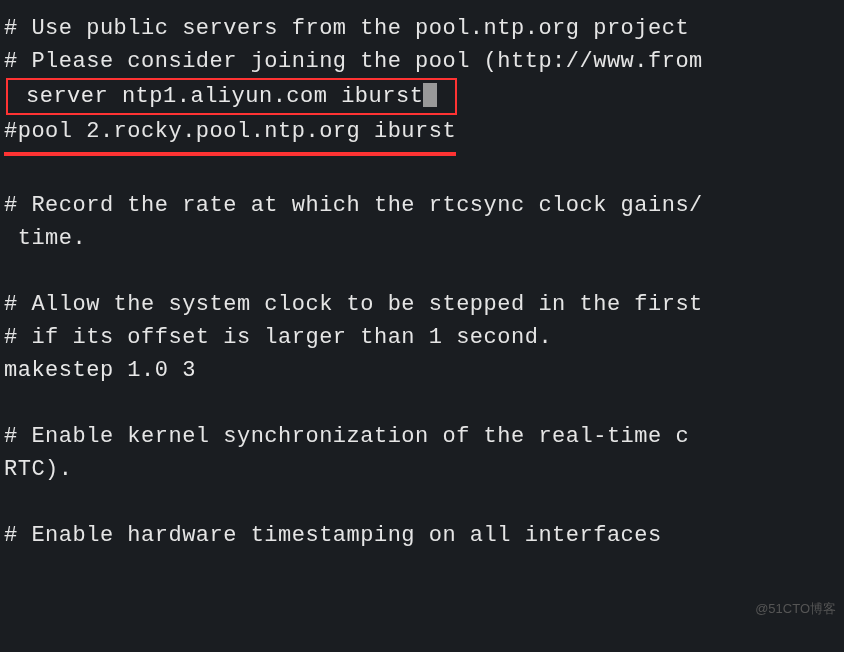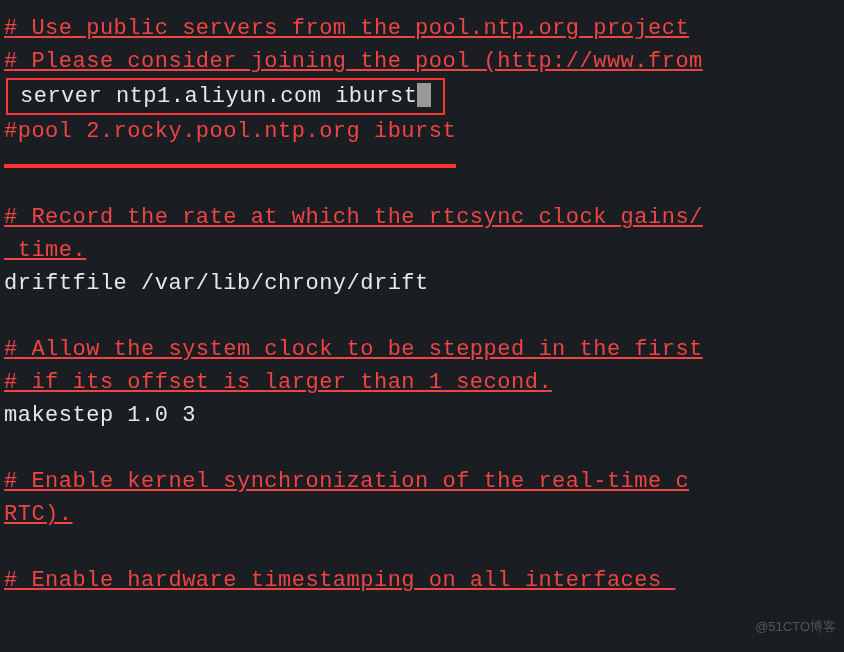--- a/index.html
+++ b/index.html
@@ -18,67 +18,65 @@
       overflow: hidden;
       padding: 12px 4px;
       letter-spacing: 0.5px;
       position: relative;
     }
     .line {
       white-space: pre;
       min-height: 33px;
     }
     .comment {
-      color: #ef4444;
-      text-decoration: underline;
+      color: #e5e5e5;
     }
     .plain {
       color: #e8e8e8;
     }
     .highlighted-box {
       display: inline-block;
       border: 2px solid #ff3333;
-      padding: 0 12px;
+      padding: 0 18px;
       margin-left: 2px;
     }
     .cursor-block {
       display: inline-block;
       background-color: #999999;
       width: 14px;
       height: 24px;
       vertical-align: text-bottom;
       margin-bottom: 2px;
     }
     .underline-red {
       border-bottom: 4px solid #ff3333;
       display: inline-block;
-      padding-bottom: 16px;
+      padding-bottom: 4px;
     }
     .watermark {
       position: absolute;
-      bottom: 16px;
+      bottom: 34px;
       right: 8px;
       color: #555555;
       font-size: 13px;
       font-family: sans-serif;
       letter-spacing: 0;
     }
   </style>
 </head>
 <body>
 
 <div>
   <div class="line comment"># Use public servers from the pool.ntp.org project</div>
   <div class="line comment"># Please consider joining the pool (http://www.from</div>
   <div class="line plain"><span class="highlighted-box"><span>server ntp1.aliyun.com iburst</span><span class="cursor-block"></span></span></div>
   <div class="line comment"><span class="underline-red">#pool 2.rocky.pool.ntp.org iburst</span></div>
   <div class="line"></div>
   <div class="line comment"># Record the rate at which the rtcsync clock gains/</div>
   <div class="line comment"> time.</div>
-  <div class="line plain">driftfile /var/lib/chrony/drift</div>
   <div class="line"></div>
   <div class="line comment"># Allow the system clock to be stepped in the first</div>
   <div class="line comment"># if its offset is larger than 1 second.</div>
   <div class="line plain">makestep 1.0 3</div>
   <div class="line"></div>
   <div class="line comment"># Enable kernel synchronization of the real-time c</div>
   <div class="line comment">RTC).</div>
   <div class="line"></div>
   <div class="line comment"># Enable hardware timestamping on all interfaces </div>
 </div>

